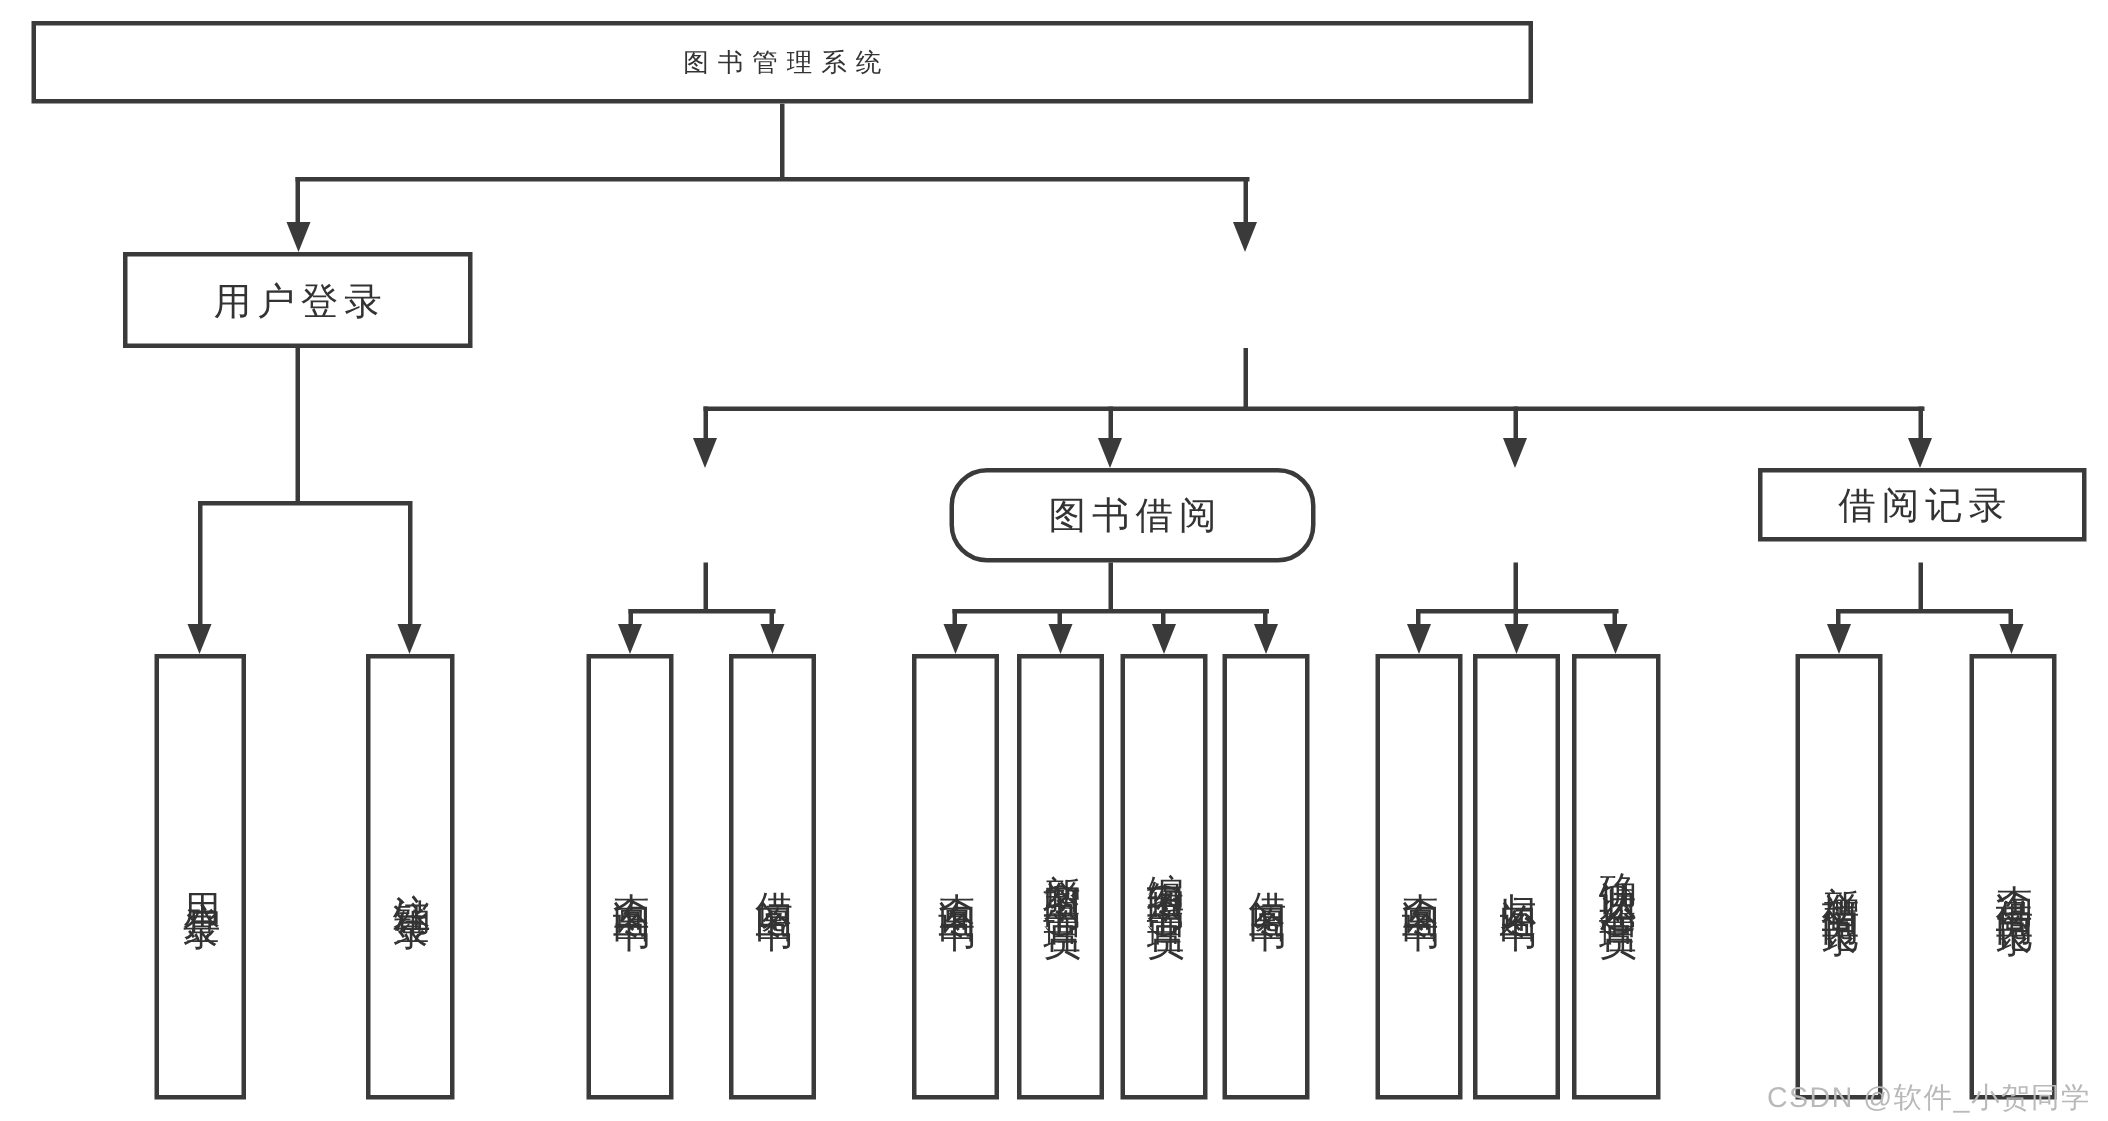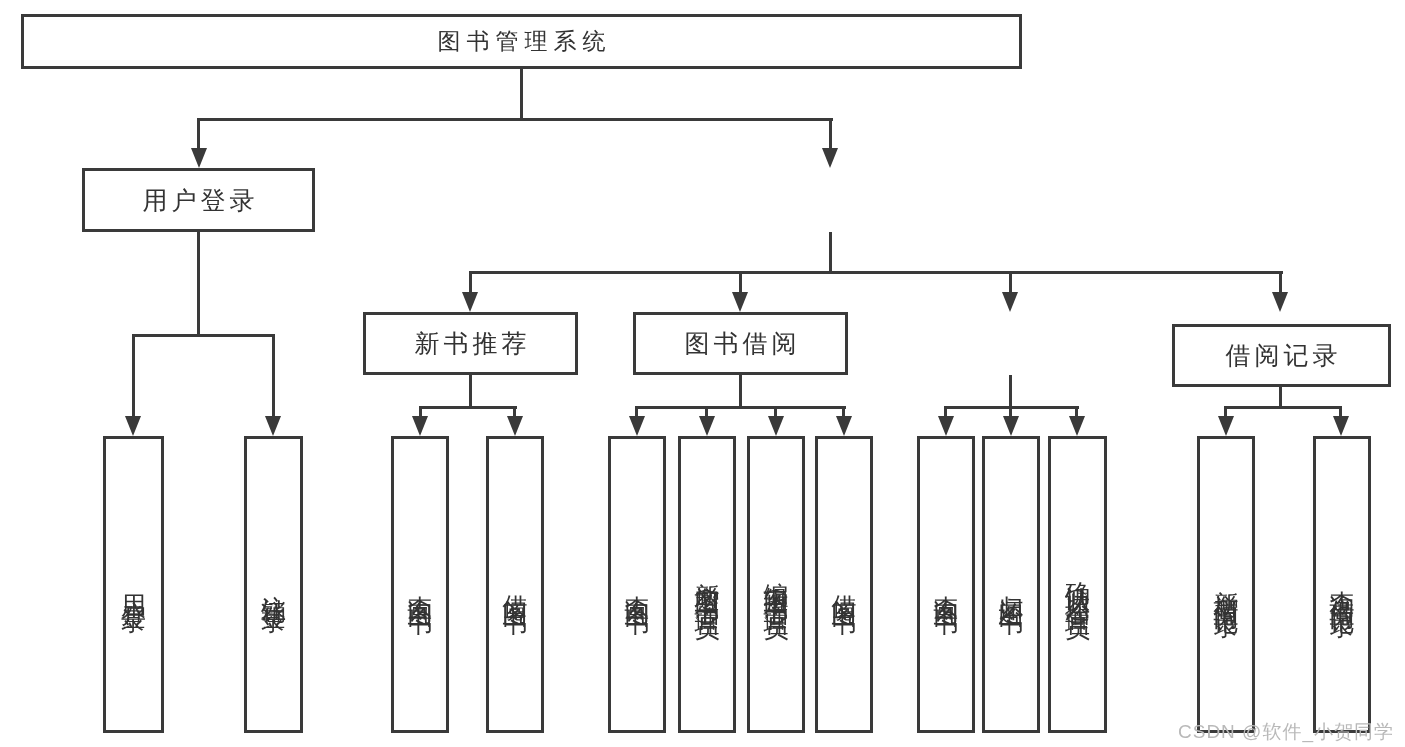--- a/index.html
+++ b/index.html
@@ -25,21 +25,21 @@
     color: #333333;
     z-index: 2;
   }
   .box.h span {
     font-size: 25px;
     letter-spacing: 4px;
     text-indent: 4px;
     white-space: nowrap;
   }
   .box.root span {
-    font-size: 23px;
+    font-size: 17px;
     letter-spacing: 6px;
     text-indent: 6px;
   }
   .box.v span {
     writing-mode: vertical-rl;
     font-size: 25px;
     letter-spacing: 5px;
     line-height: 1;
     white-space: nowrap;
   }
@@ -73,27 +73,24 @@
 <div id="canvas">
 
   <div class="box h root" style="left:21px; top:14px; width:1001px; height:55px;">
     <span>图书管理系统</span>
   </div>
 
   <div class="box h" style="left:82px; top:168px; width:233px; height:64px;">
     <span>用户登录</span>
   </div>
 
-  <div class="box h" style="left:363px; top:312px; width:215px; height:63px;">
-    <span>新书推荐</span>
-  </div>
-  <div class="box h" style="left:633px; top:312px; width:215px; height:63px;">
+  <div class="box h" style="left:633px; top:312px; width:244px; height:63px;border-radius:25px;">
     <span>图书借阅</span>
   </div>
-  <div class="box h" style="left:1172px; top:324px; width:219px; height:63px;">
+  <div class="box h" style="left:1172px; top:312px; width:219px; height:49px;">
     <span>借阅记录</span>
   </div>
 
   <div class="box v" style="left:103px; top:436px; width:61px; height:297px;">
     <span>用户登录</span>
   </div>
   <div class="box v" style="left:244px; top:436px; width:59px; height:297px;">
     <span>注销登录</span>
   </div>
 

